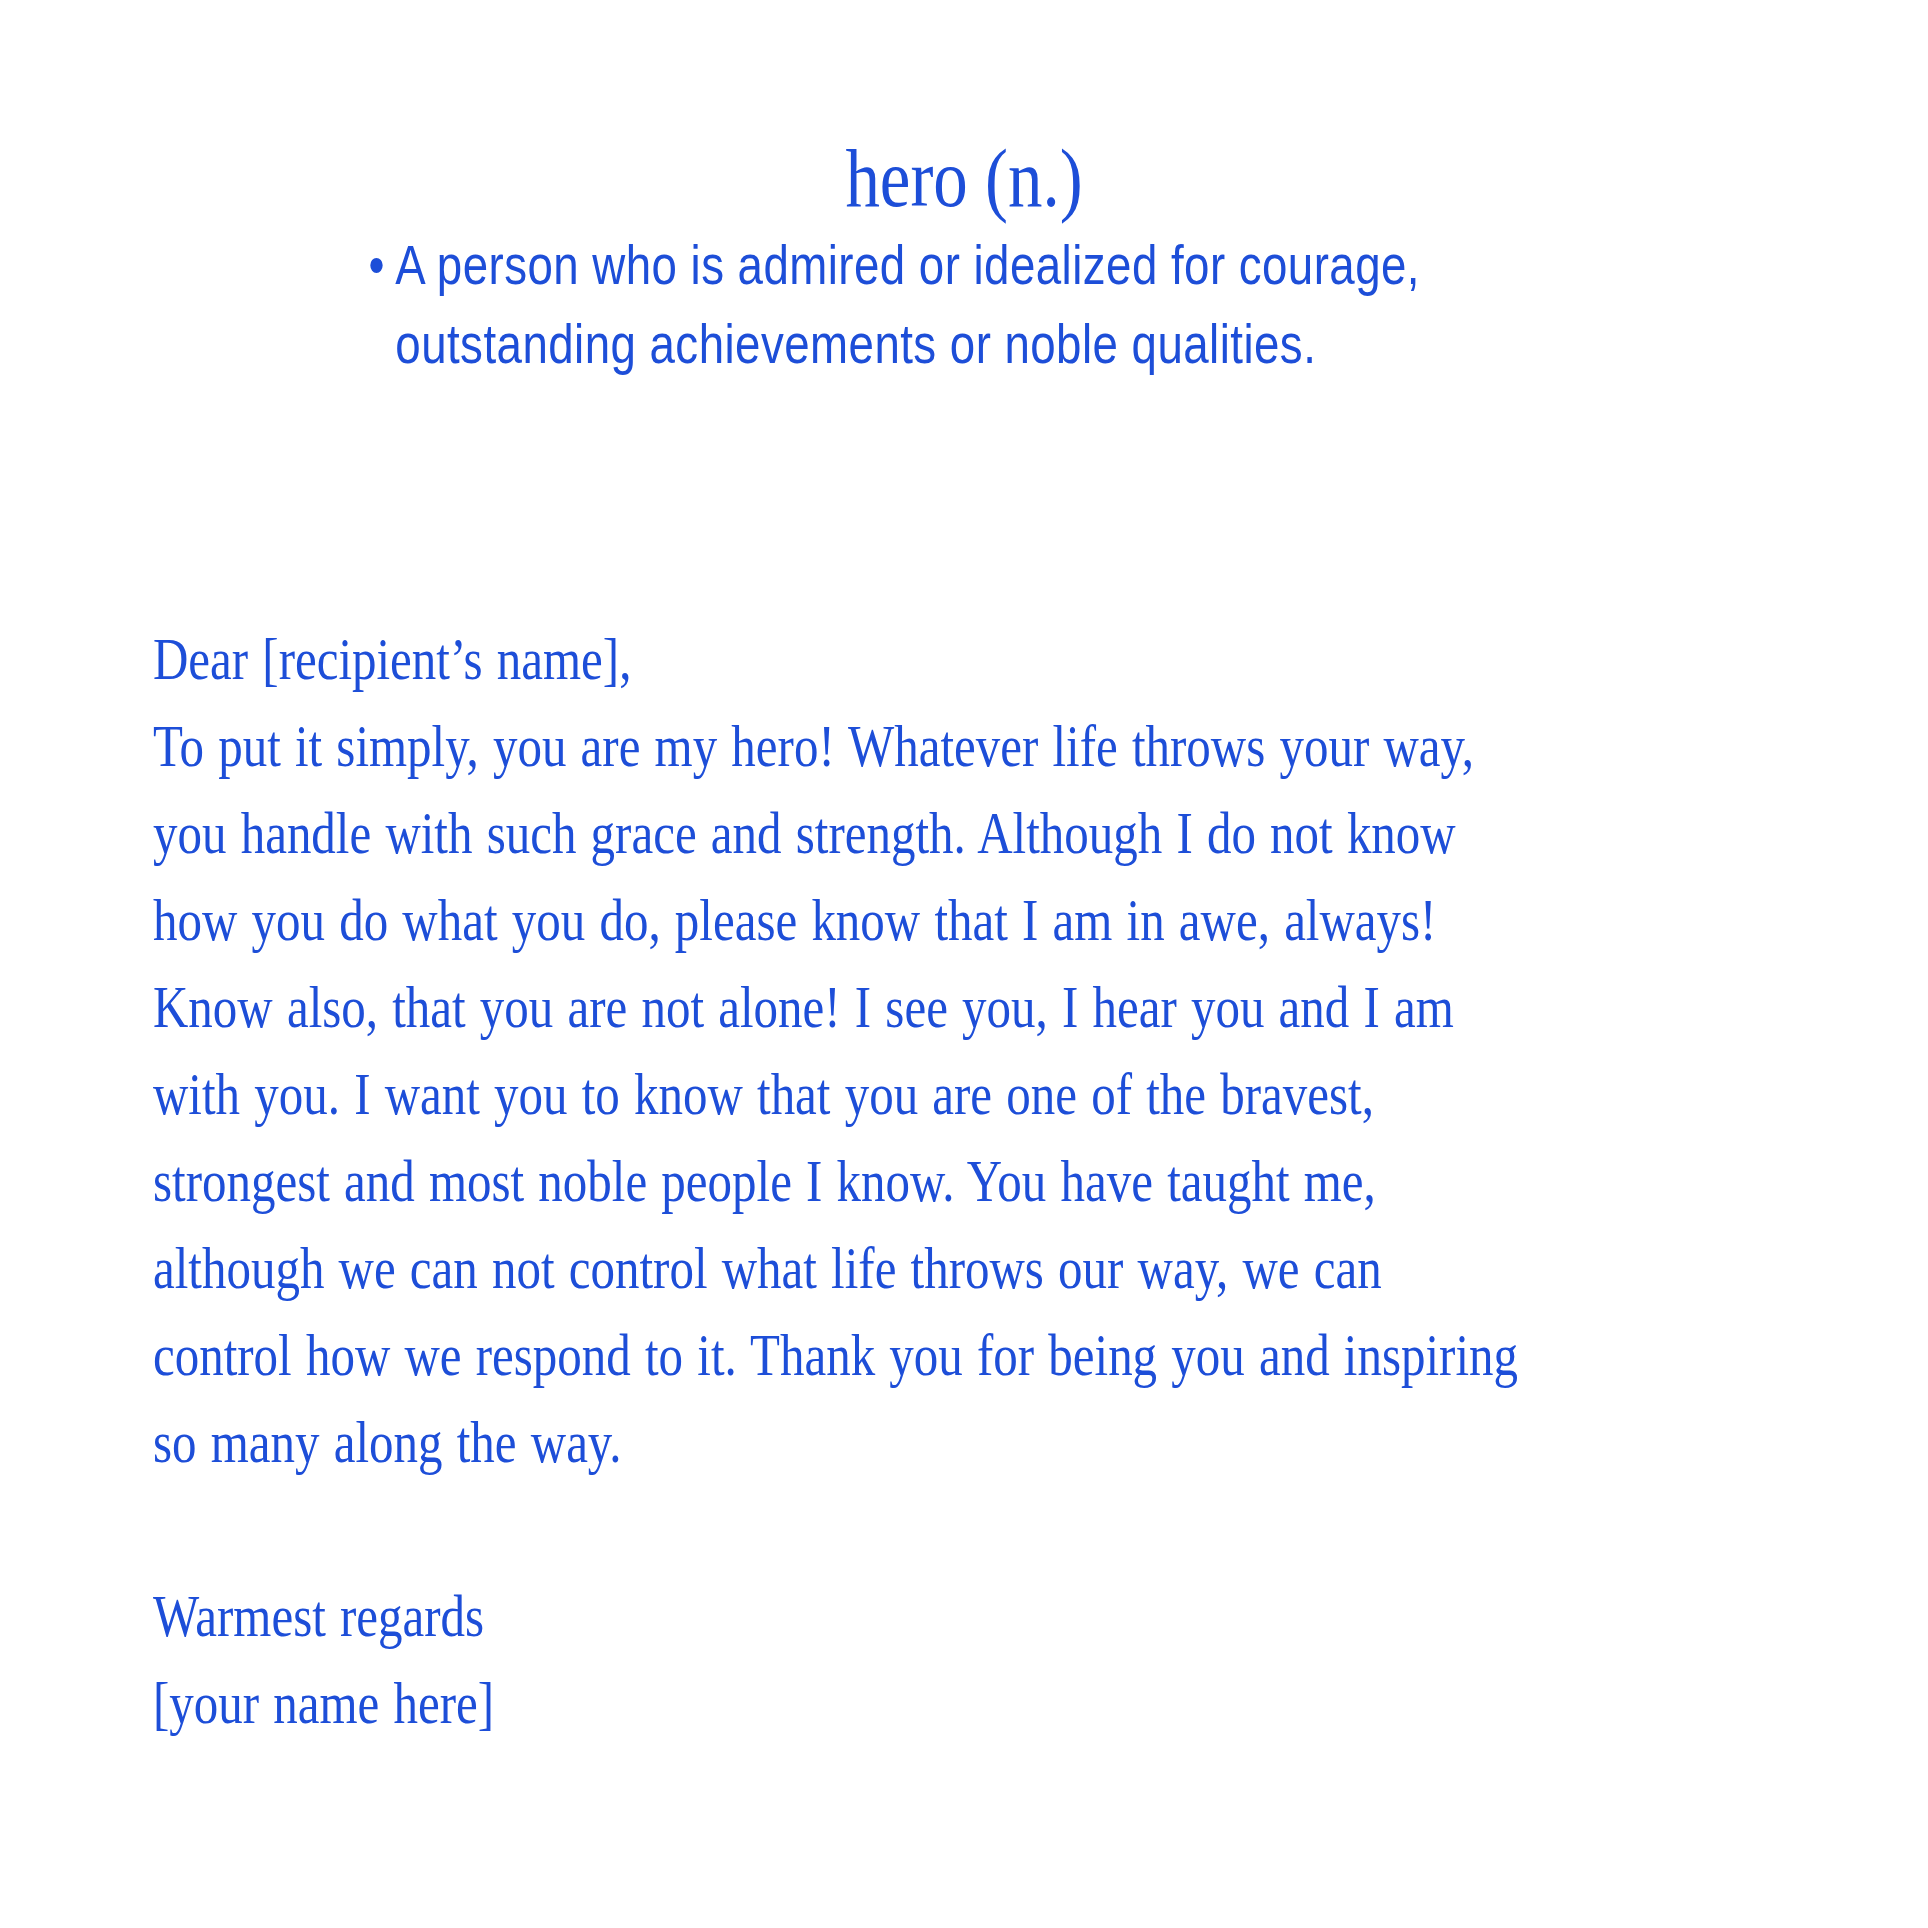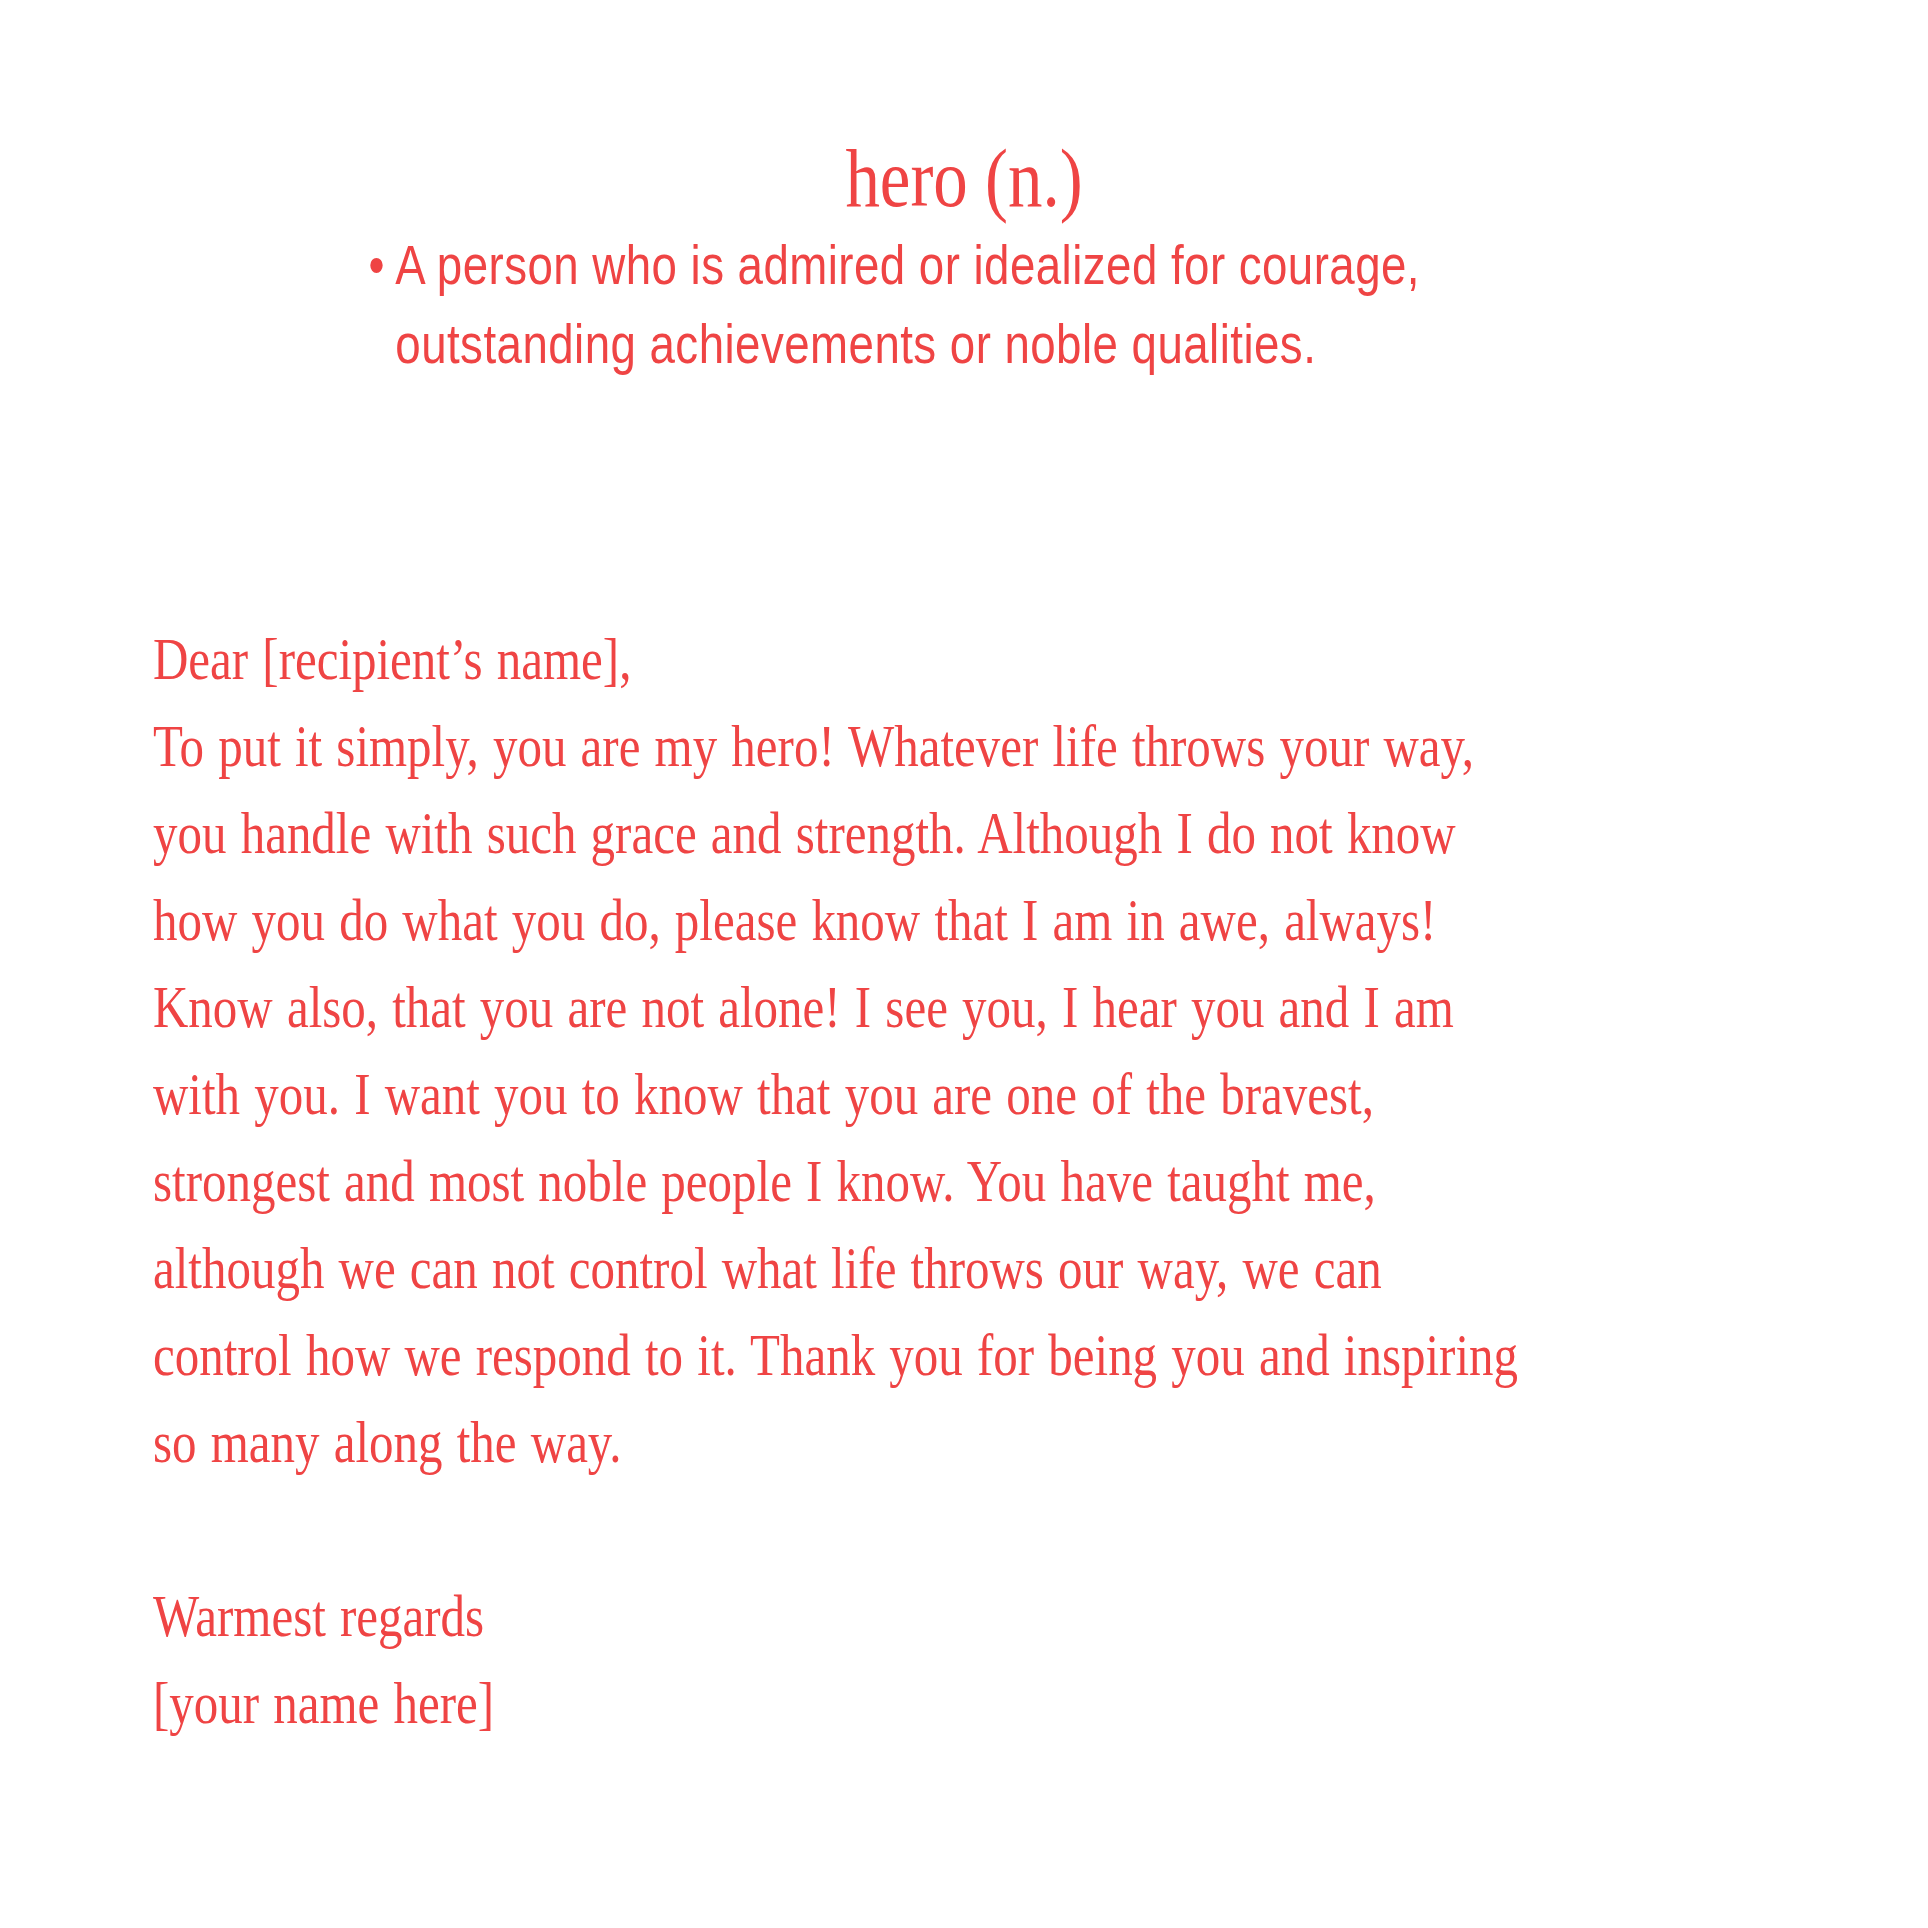--- a/index.html
+++ b/index.html
@@ -6,21 +6,21 @@
     margin: 0;
     padding: 0;
     background: #ffffff;
   }
   .canvas {
     position: relative;
     width: 1928px;
     height: 1928px;
     background: #ffffff;
     overflow: hidden;
-    color: #ef4444;
+    color: #1d4ed8;
   }
   
   .condensed {
     transform: scaleX(0.83);
   }
 
   .title-block {
     position: absolute;
     top: 137px;
     left: 0;

